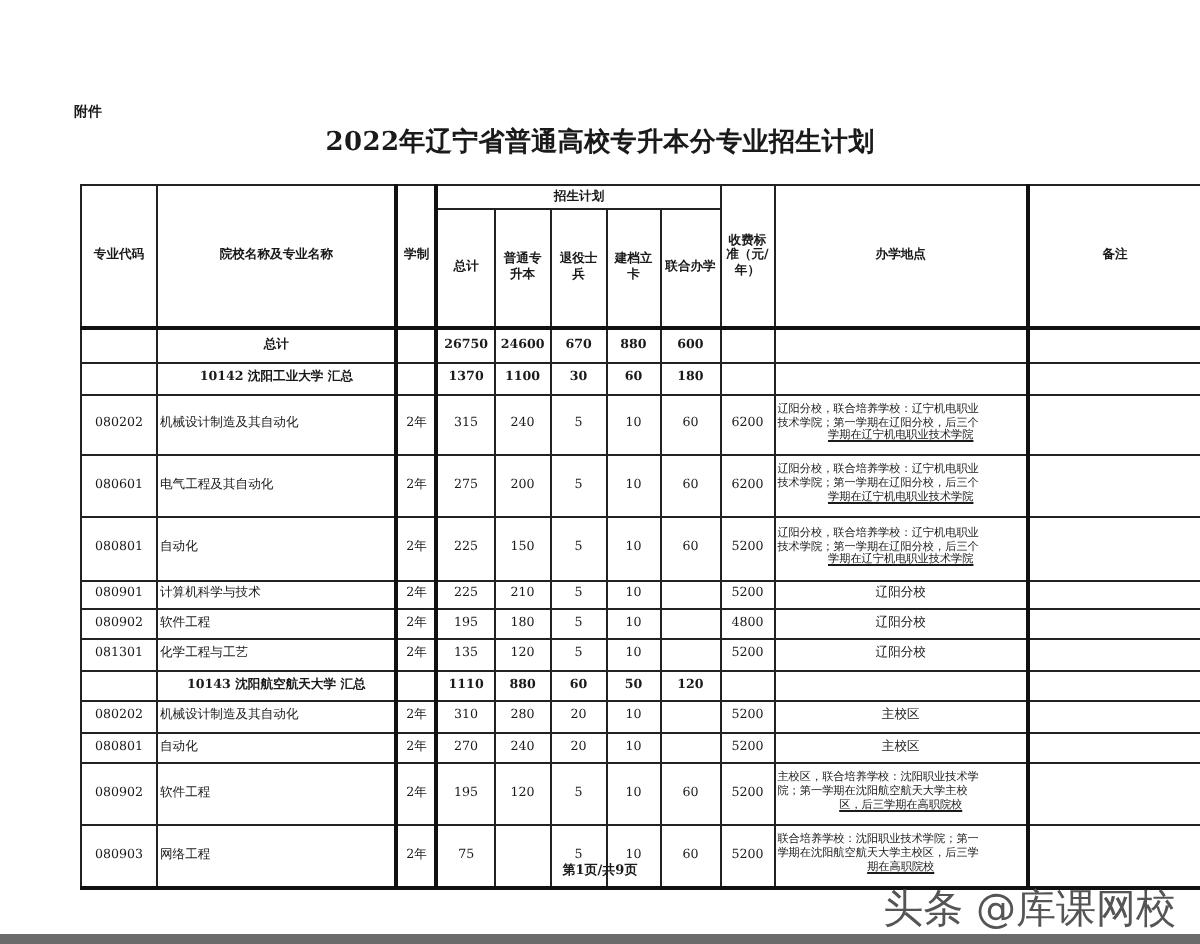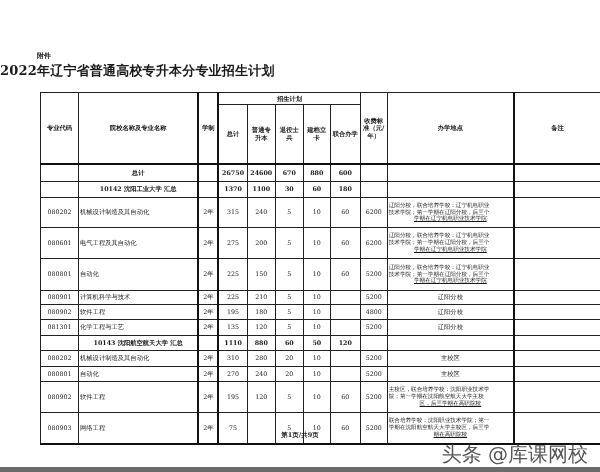--- a/index.html
+++ b/index.html
@@ -5,21 +5,21 @@
   html, body { margin: 0; padding: 0; }
   body {
     width: 600px; height: 472px; overflow: hidden; position: relative;
     background: #ffffff; color: #1a1a1a;
     font-family: "DejaVu Serif", "Liberation Serif", serif;
   }
   .attach {
     position: absolute; left: 37px; top: 51px; font-size: 7px; font-weight: bold;
   }
   .title {
-    position: absolute; left: 0; width: 600px; top: 62px; text-align: left;
+    position: absolute; left: 0; width: 600px; top: 62px; text-align: center;
     font-size: 13px; font-weight: bold; letter-spacing: 0.2px;
   }
   table.plan {
     position: absolute; left: 40px; top: 92px;
     border-collapse: collapse; table-layout: fixed;
     font-size: 6.3px; line-height: 1.2;
   }
   table.plan td, table.plan th {
     border: 1px solid #222; padding: 0 1px; text-align: center; vertical-align: middle;
     font-weight: normal; overflow: hidden;

